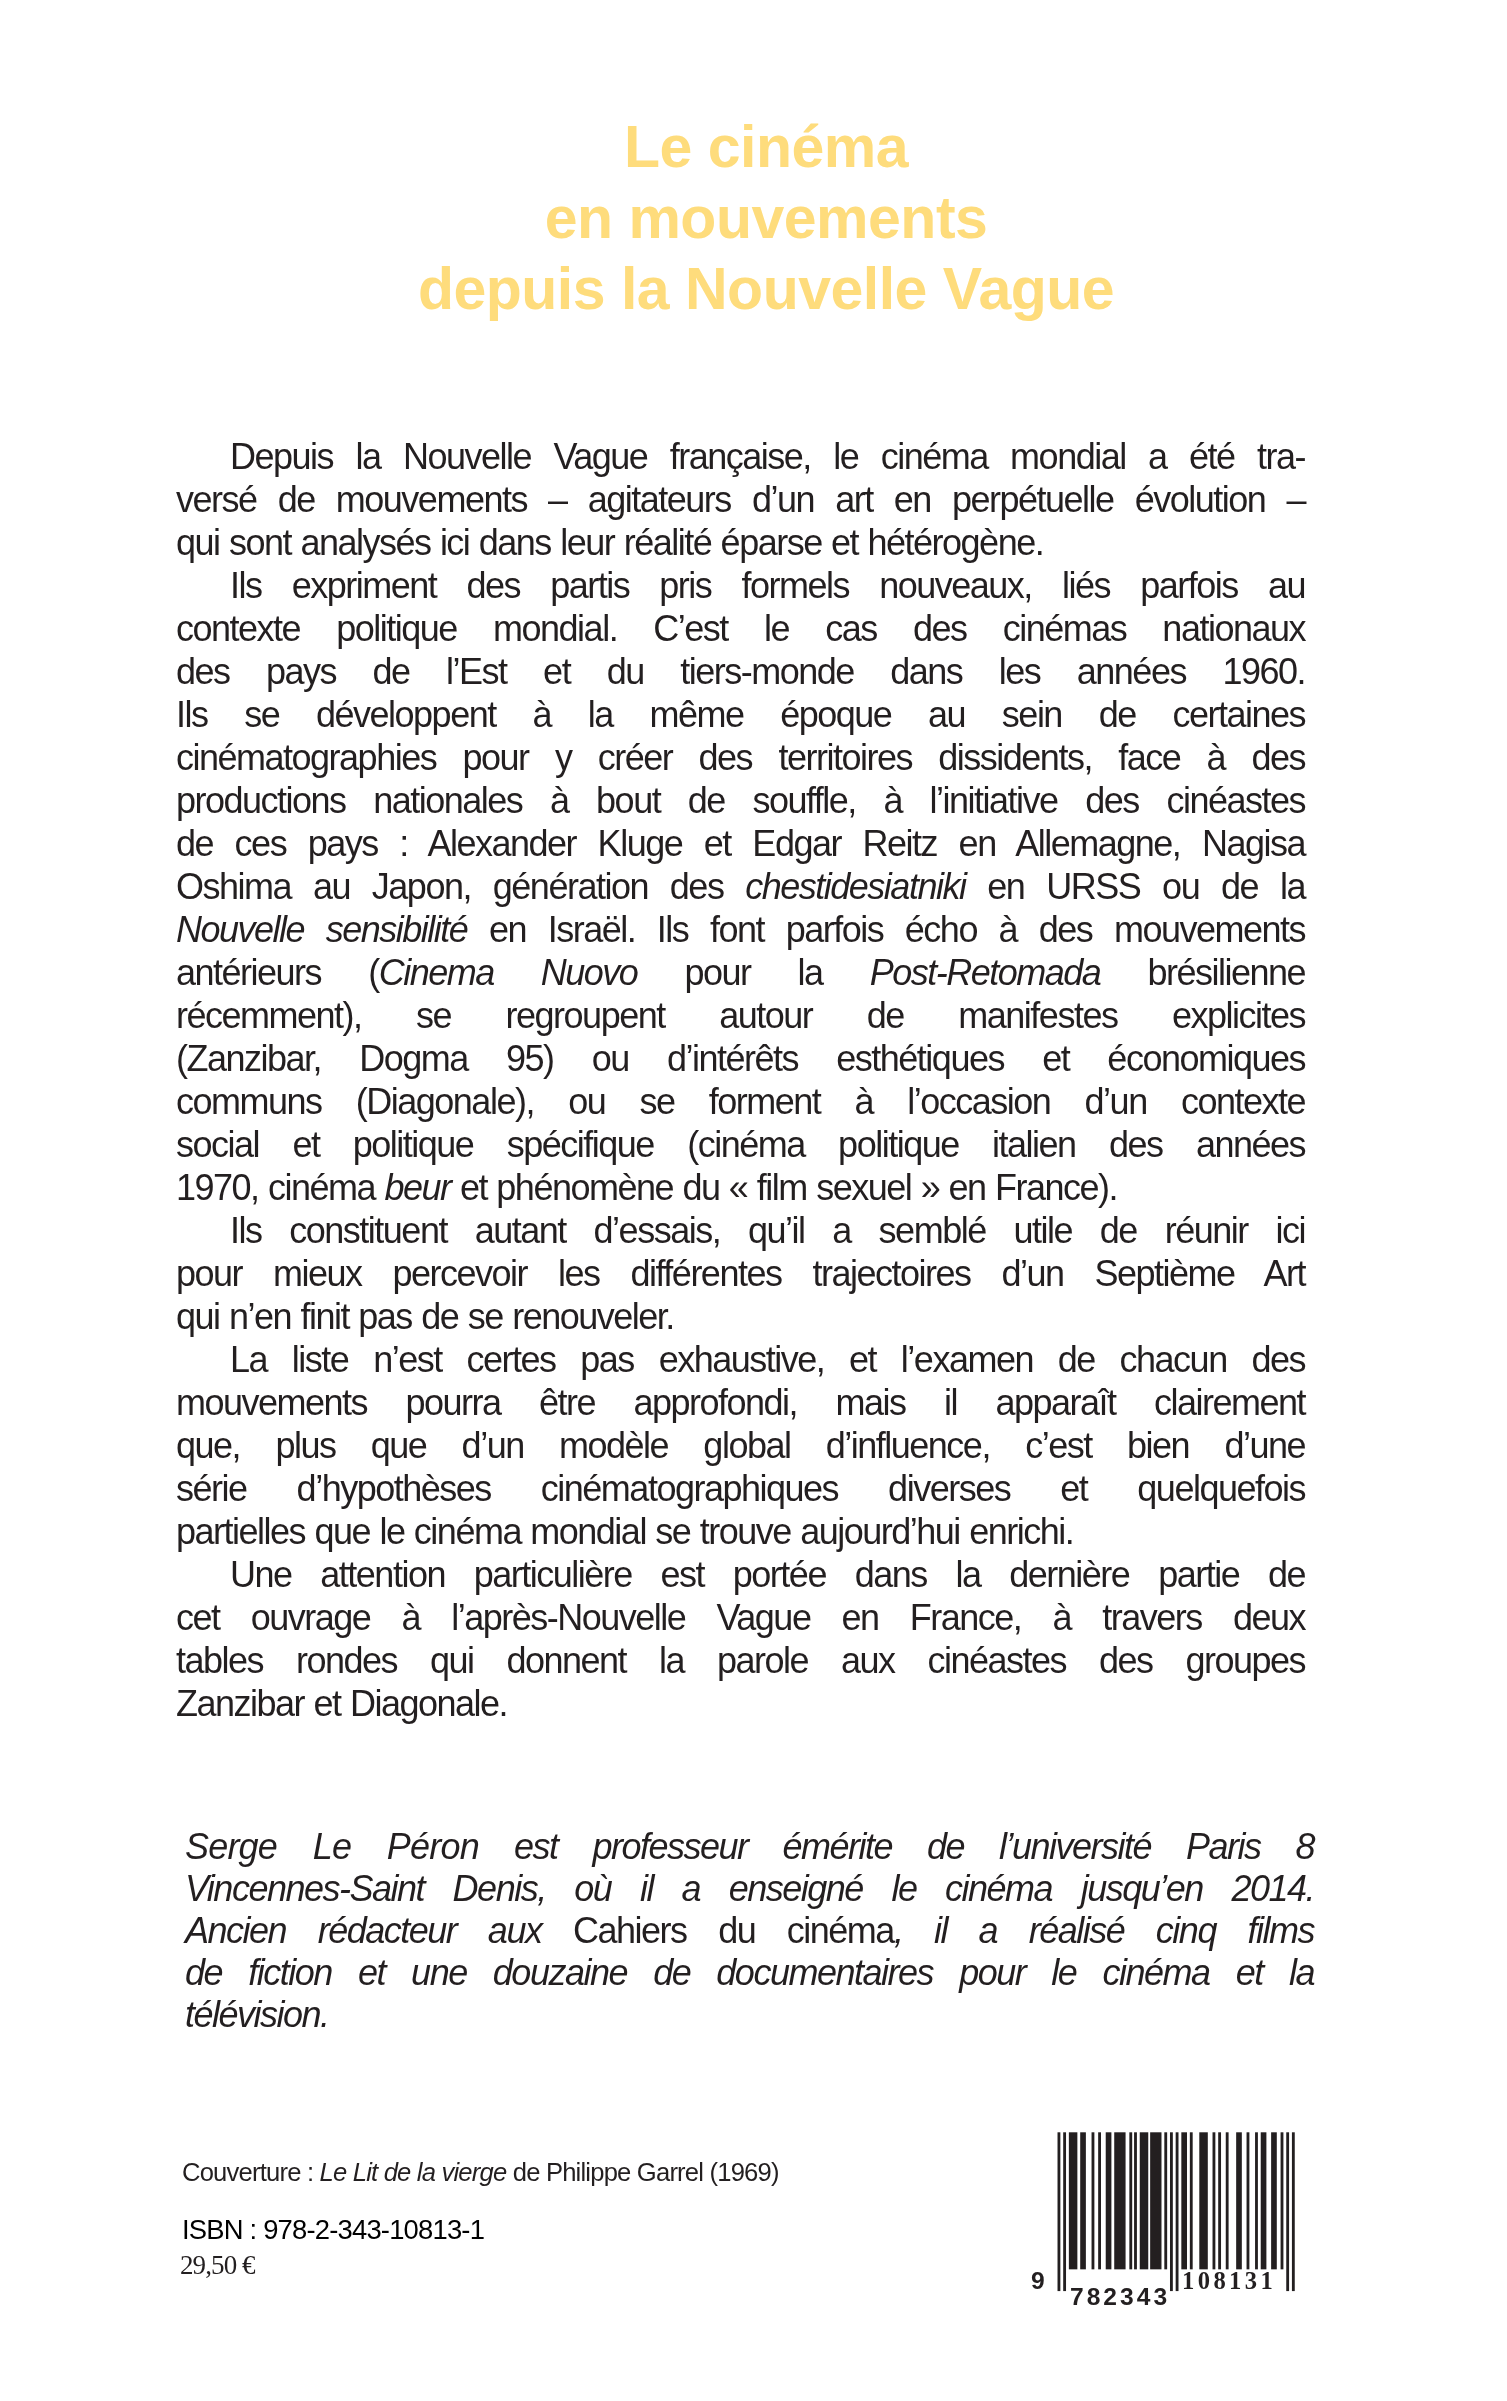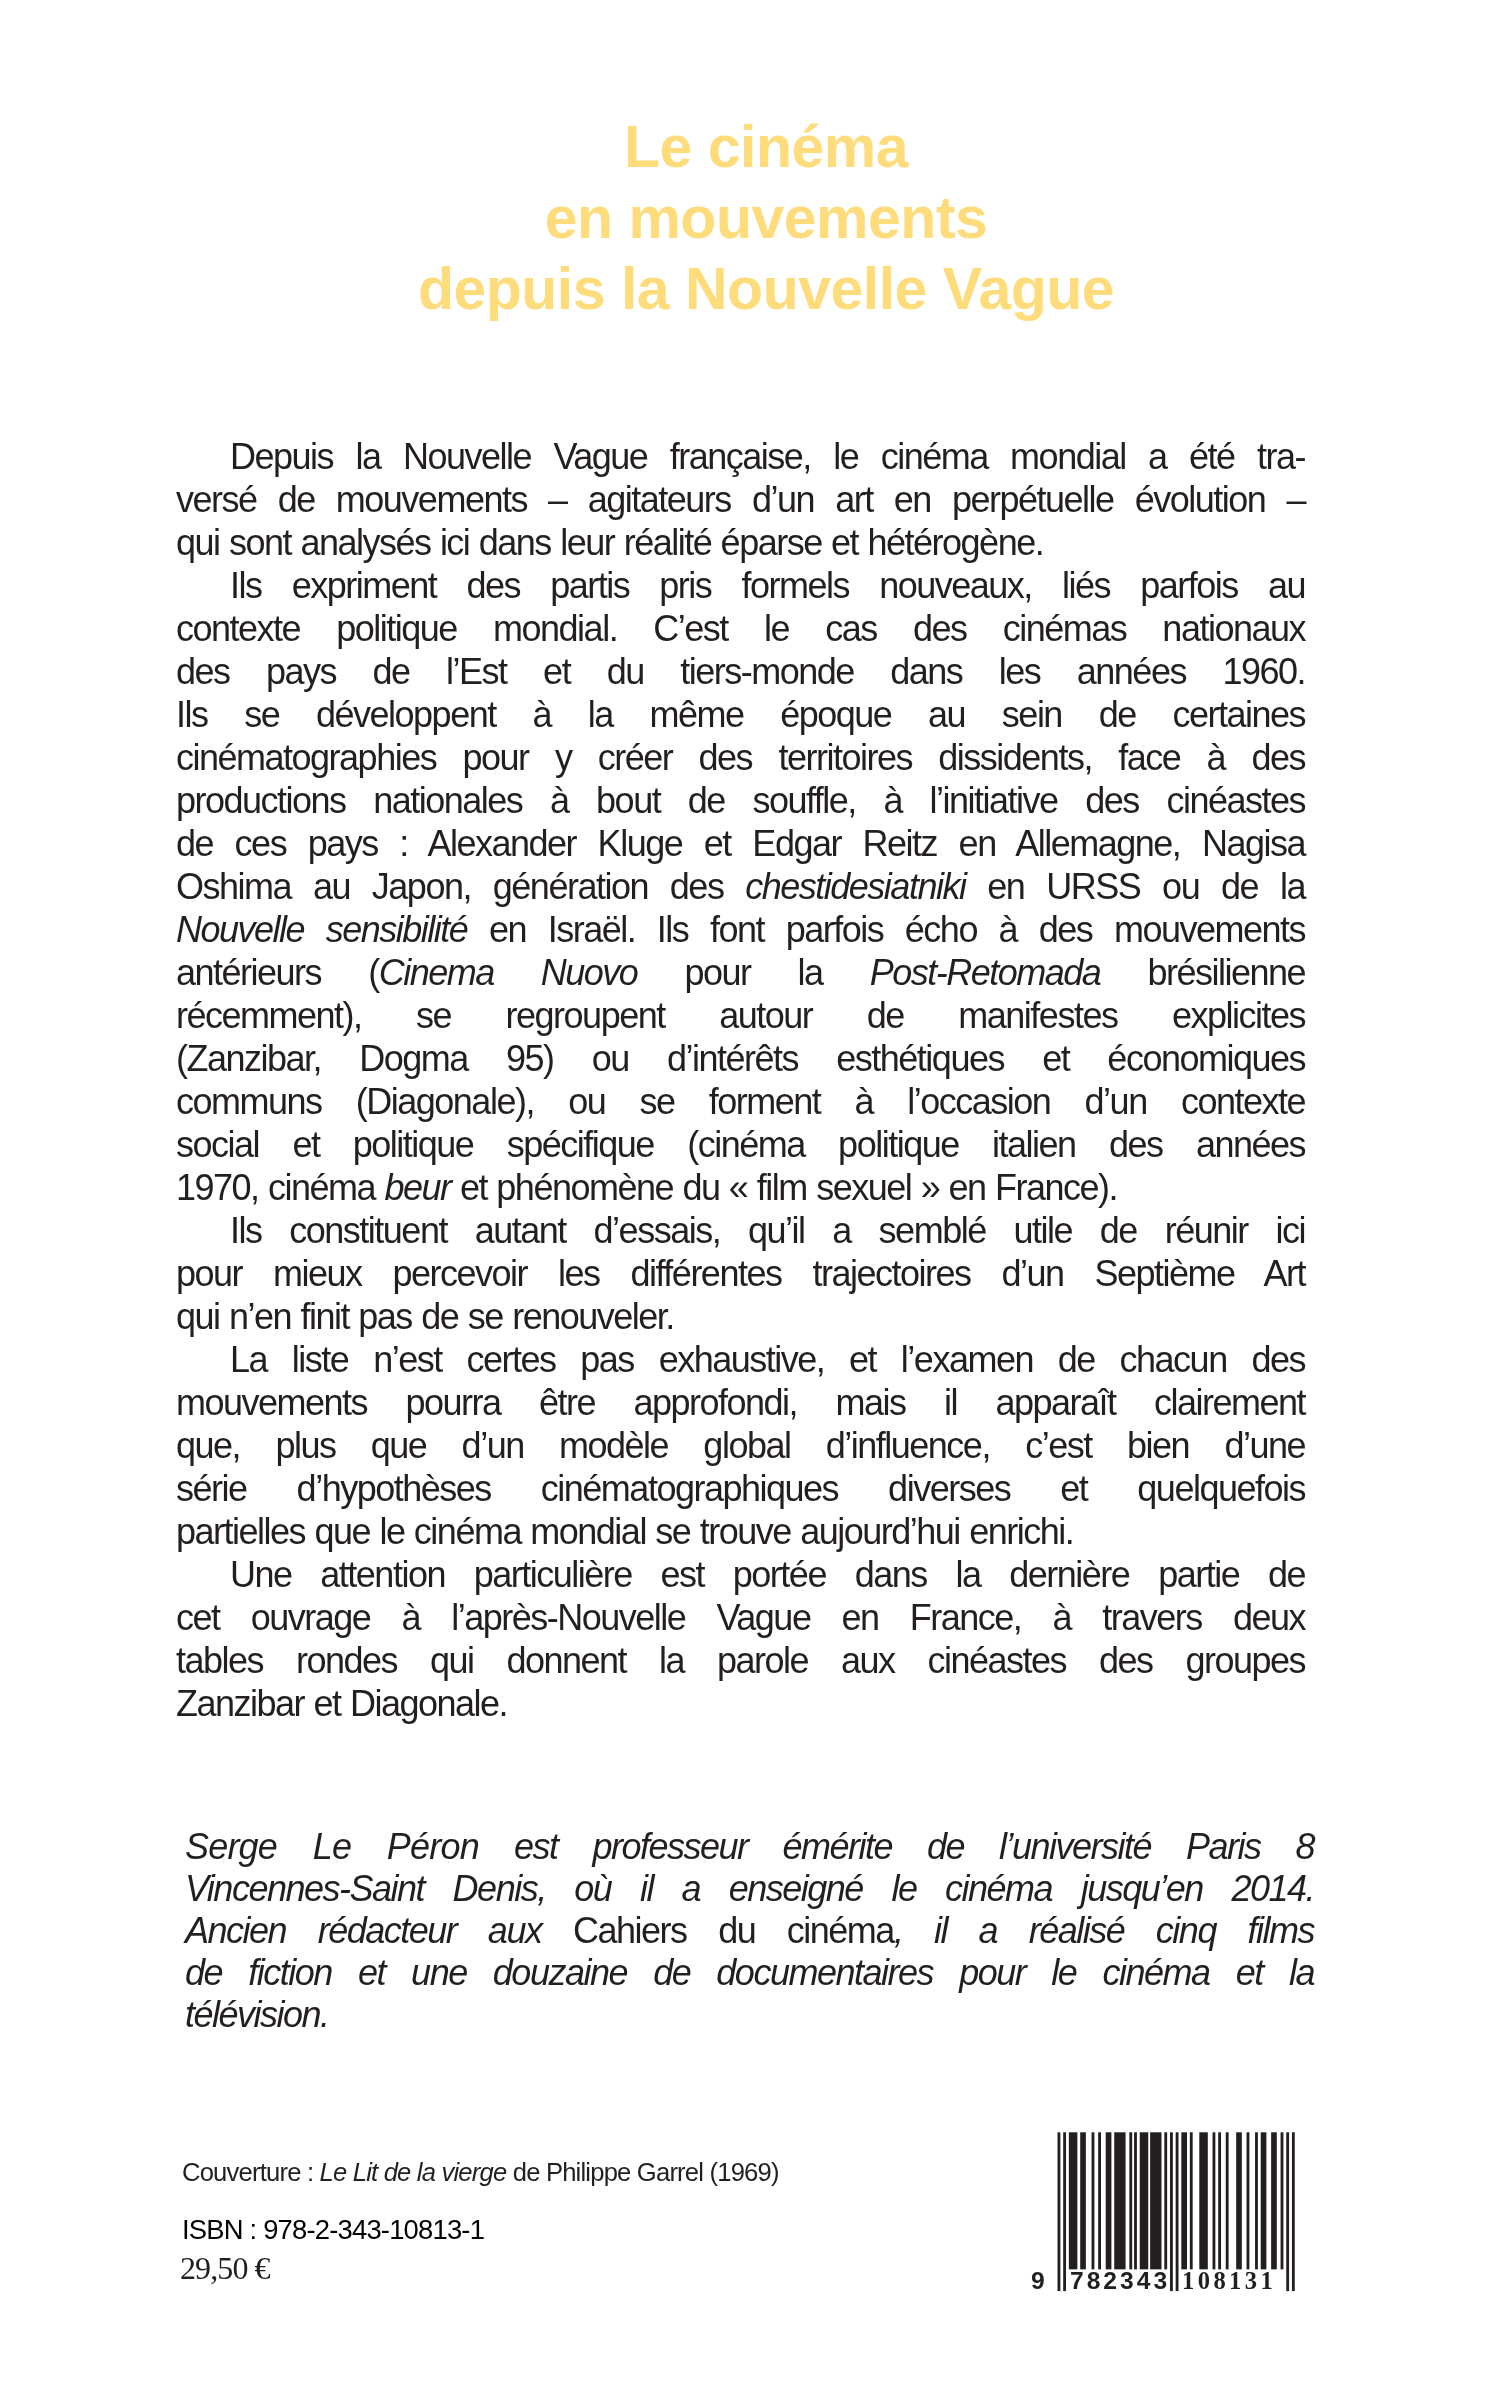--- a/index.html
+++ b/index.html
@@ -37,21 +37,21 @@
     font-family: "Liberation Sans", sans-serif; font-size: 25.6px;
     letter-spacing: -0.8px; color: #231f20; white-space: nowrap;
   }
   .isbn {
     position: absolute; left: 182px; top: 2214px;
     font-family: "Liberation Sans", sans-serif; font-size: 27.4px;
     letter-spacing: -0.8px; color: #000000; white-space: nowrap;
   }
   .price {
     position: absolute; left: 180px; top: 2250px;
-    font-family: "Liberation Serif", serif; font-size: 32px;
+    font-family: "Liberation Serif", serif; font-size: 27px;
     letter-spacing: -0.9px; color: #231f20; white-space: nowrap;
   }
   .barcode {
     position: absolute; left: 1032px; top: 2132px; width: 293px; height: 166px;
   }
   .barcode svg { display: block; }
 </style>
 </head>
 <body>
 
@@ -146,17 +146,17 @@
       <rect x="242" y="0" width="6" height="145"></rect>
       <rect x="253" y="0" width="6" height="145"></rect>
       <rect x="263" y="0" width="3" height="145"></rect>
 
       <rect x="269" y="0" width="3" height="168"></rect>
       <rect x="275" y="0" width="3" height="168"></rect>
     </g>
   </svg>
   <div style="position:absolute; left:0; top:135px; width:293px; height:28px; font-family:'Liberation Sans', sans-serif; font-weight:bold; font-size:24.6px; color:#231f20;">
     <span style="position:absolute; left:-0.9px; top:0;">9</span>
-    <span style="position:absolute; left:38px; top:0; width:98px; letter-spacing:3px;">782343</span>
+    <span style="position:absolute; left:38px; top:16px; width:98px; letter-spacing:3px;">782343</span>
     <span style="position:absolute; left:150px; top:0; width:102px; letter-spacing:3.4px;font-family:Liberation Serif, serif;">108131</span>
   </div>
 </div>
 
 
 </body></html>

